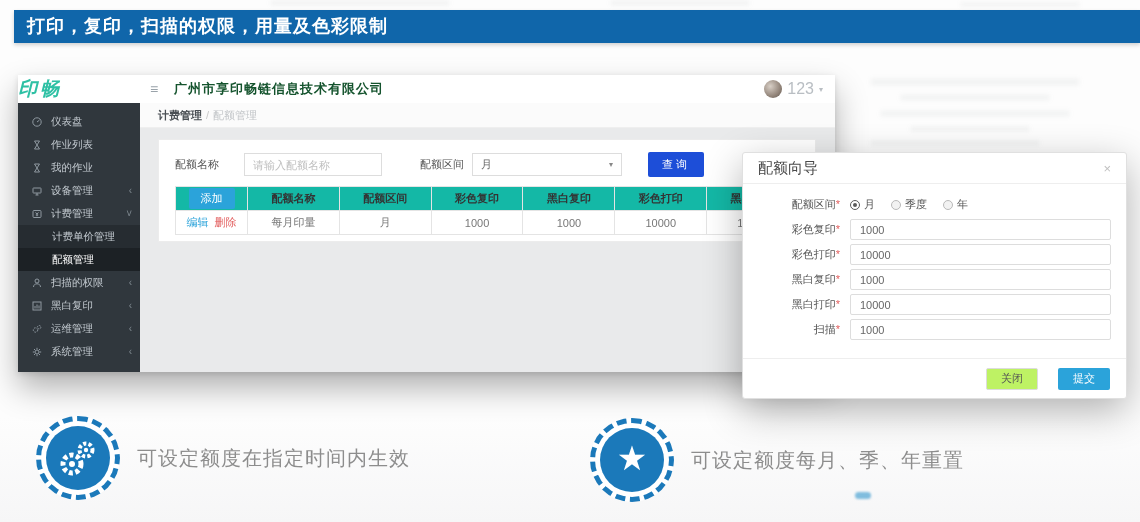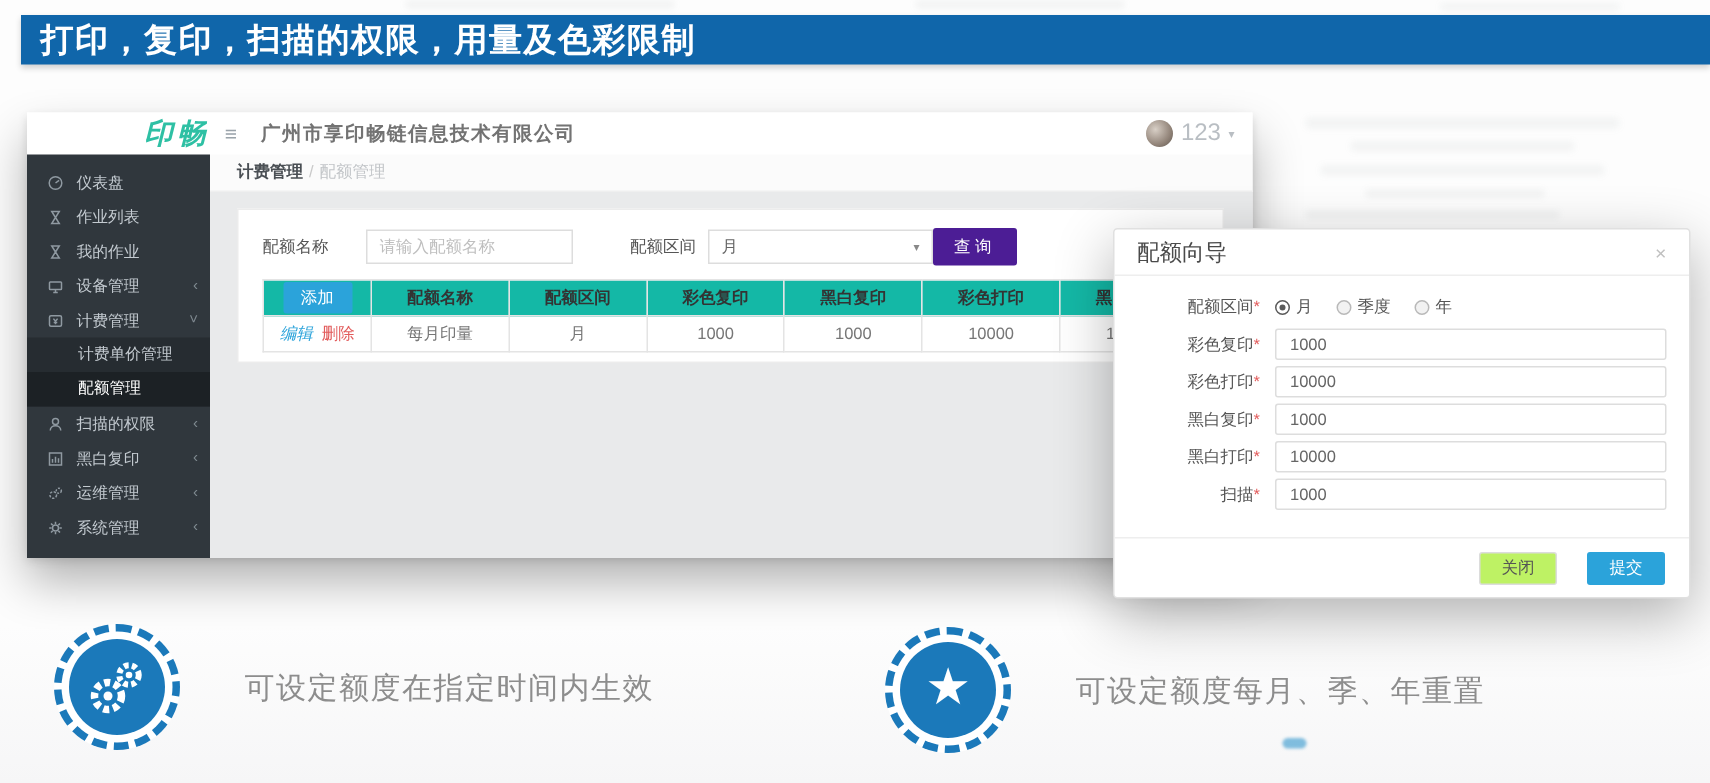--- a/index.html
+++ b/index.html
@@ -6,31 +6,31 @@
   body { font-family:"Liberation Sans","DejaVu Sans",sans-serif; background:#fff; }
   .screen { position:relative; width:1140px; height:522px; overflow:hidden;
             background:linear-gradient(#fdfdfd 80%, #f6f6f7); }
 
   
   .decor { position:absolute; background:rgba(120,125,130,.07); border-radius:4px; filter:blur(2px); }
   .decor.blue { background:rgba(30,140,200,.55); filter:blur(1px); }
 
   
   .banner { position:absolute; left:14px; top:10px; right:0; height:33px; background:#1066aa;
-            color:#fff; font-size:22px; font-weight:bold; line-height:33px; padding-left:13px;
+            color:#fff; font-size:18px; font-weight:bold; line-height:33px; padding-left:13px;
             letter-spacing:1px; box-shadow:0 2px 4px rgba(0,0,0,.18); }
 
   
   .app { position:absolute; left:18px; top:75px; width:817px; height:297px; background:#fff;
          box-shadow:0 16px 30px rgba(0,0,0,.30), 0 2px 6px rgba(0,0,0,.12); }
   .topbar { position:absolute; left:0; top:0; right:0; height:28px; background:#fff; display:flex; align-items:center; }
-  .logo { width:122px; text-align:right; font-size:19px; font-weight:bold; font-style:italic;
+  .logo { width:122px; text-align:left; font-size:19px; font-weight:bold; font-style:italic;
           color:#2ec0a4; letter-spacing:3px; }
   .hamburger { width:28px; text-align:center; color:#9aa3aa; font-size:14px; }
-  .company { font-size:13px; color:#737373; font-weight:bold; letter-spacing:1px; margin-left:6px; }
+  .company { font-size:13px; color:#14532d; font-weight:bold; letter-spacing:1px; margin-left:6px; }
   .userbox { margin-left:auto; display:flex; align-items:center; gap:5px; padding-right:12px; }
   .avatar { width:18px; height:18px; border-radius:50%;
             background:radial-gradient(circle at 35% 35%, #d8cfc6, #93857a 60%, #5e554d); }
   .username { font-size:16px; color:#b9bec3; }
   .caret { font-size:8px; color:#b9bec3; }
 
   .sidebar { position:absolute; left:0; top:28px; bottom:0; width:122px; background:#30373d; padding-top:7px; }
   .side-item { height:23px; display:flex; align-items:center; gap:8px; padding:0 8px 0 13px;
                color:#c3cad0; font-size:10.5px; cursor:default; }
   .side-item svg { flex:0 0 auto; }
@@ -48,29 +48,29 @@
   .content { position:absolute; left:122px; top:53px; right:0; bottom:0; background:#e9eaeb; }
   .card { position:absolute; left:18px; right:19px; top:11px; height:103px; background:#fff; border:1px solid #ececec; }
   .filter-row { display:flex; align-items:center; padding:12px 16px 7px; }
   .flabel { font-size:11px; color:#555; }
   .input-name { width:138px; height:23px; border:1px solid #ddd; font-size:11px; padding:0 8px; color:#666; margin-left:25px; }
   .input-name::placeholder { color:#bfbfbf; }
   .ilabel { margin-left:38px; }
   .select { width:150px; height:23px; border:1px solid #ddd; display:flex; align-items:center;
             padding:0 8px; font-size:11px; color:#666; margin-left:8px; background:#fff; }
   .select .caret { margin-left:auto; color:#888; }
-  .search-btn { width:56px; height:25px; background:#4c1d95; color:#fff; font-size:11px;
+  .search-btn { margin-left:26px; width:56px; height:25px; background:#1d4ed8; color:#fff; font-size:11px;
                 border:none; border-radius:2px; letter-spacing:3px; cursor:pointer; }
   table.quota { border-collapse:collapse; margin:2px 16px 0; width:calc(100% - 32px); font-size:11px; table-layout:fixed; }
   .quota th, .quota td { border:1px solid #e4e4e4; height:24px; text-align:center; }
   .quota th { color:#333; font-weight:bold; background:#14b8a6; }
   .quota td { color:#777; }
   .col-actions { width:72px; }
   .add-btn { background:#2ba3da; color:#fff; border:none; padding:3px 12px; border-radius:2px; font-size:11px; cursor:pointer; }
-  .link-edit { color:#2ba3da; margin-right:6px; cursor:pointer;font-style:italic; }
+  .link-edit { color:#2ba3da; margin-right:6px; cursor:pointer; }
   .link-del { color:#e25b5b; cursor:pointer; }
 
   
   .modal { position:absolute; left:742px; top:152px; width:385px; height:247px; background:#fff;
            border:1px solid #e0e0e0; border-radius:3px; box-shadow:0 12px 38px rgba(0,0,0,.30); z-index:5; }
   .modal-header { height:31px; border-bottom:1px solid #eee; display:flex; align-items:center;
                   padding:0 15px; font-size:15px; color:#4a4a4a; }
   .modal-close { margin-left:auto; color:#c0c0c0; font-size:13px; cursor:pointer; }
   .modal-body { padding:6px 15px 0; }
   .field-row { display:flex; align-items:center; margin:4px 0; height:21px; }
@@ -92,21 +92,21 @@
 
   
   .feature { position:absolute; display:flex; align-items:center; }
   .feat-left { left:36px; top:416px; }
   .feat-right { left:590px; top:418px; }
   .badge { width:84px; height:84px; border-radius:50%; border:5px dashed #1b79ba; background:#fff;
            display:flex; align-items:center; justify-content:center; }
   .badge-inner { width:64px; height:64px; border-radius:50%; background:#1b79ba; color:#fff;
                  display:flex; align-items:center; justify-content:center; }
   .star-glyph { font-size:34px; line-height:1; transform:translateY(-2px); }
-  .feat-text { font-size:20px; color:#8d8d8d; letter-spacing:1px; margin-left:43px; }
+  .feat-text { font-size:20px; color:#8d8d8d; letter-spacing:1px; margin-left:17px; }
 </style>
 </head>
 <body>
 
 <div class="screen">
 
   <div class="decor" style="left:270px; top:0; width:180px; height:6px;"></div>
   <div class="decor" style="left:610px; top:0; width:140px; height:6px;"></div>
   <div class="decor" style="left:960px; top:2px; width:120px; height:5px;"></div>
   <div class="decor" style="left:870px; top:78px; width:210px; height:8px;"></div>

